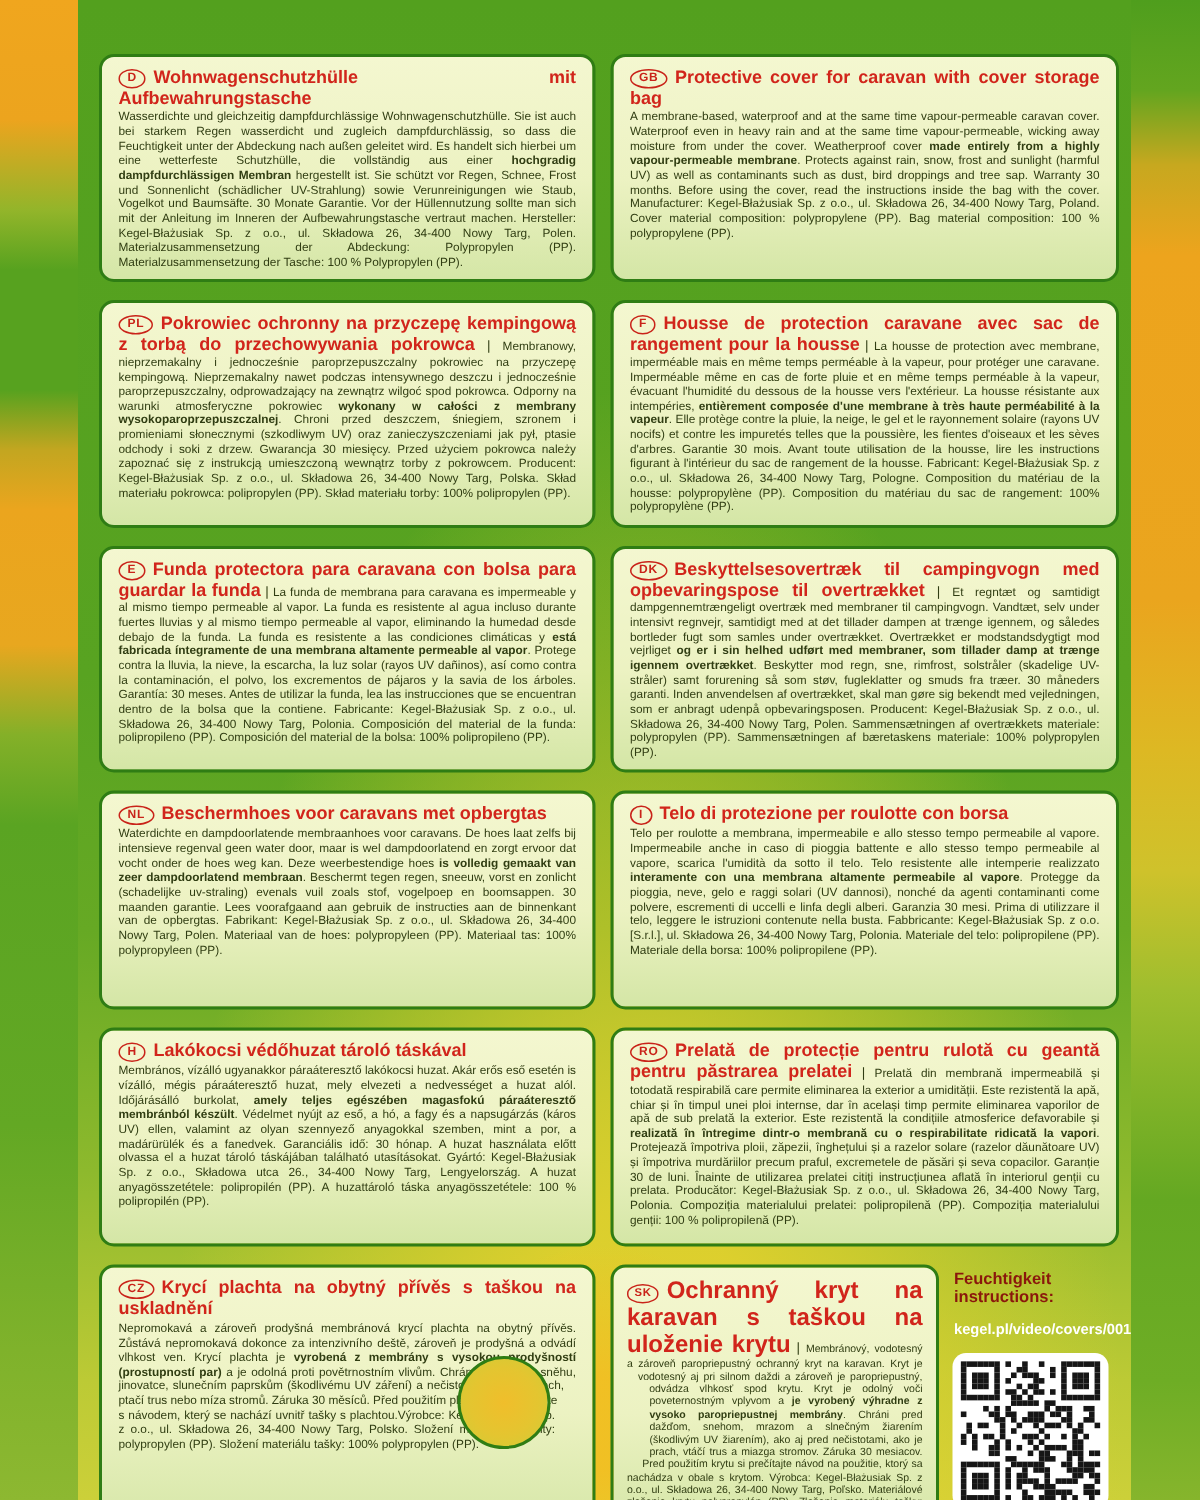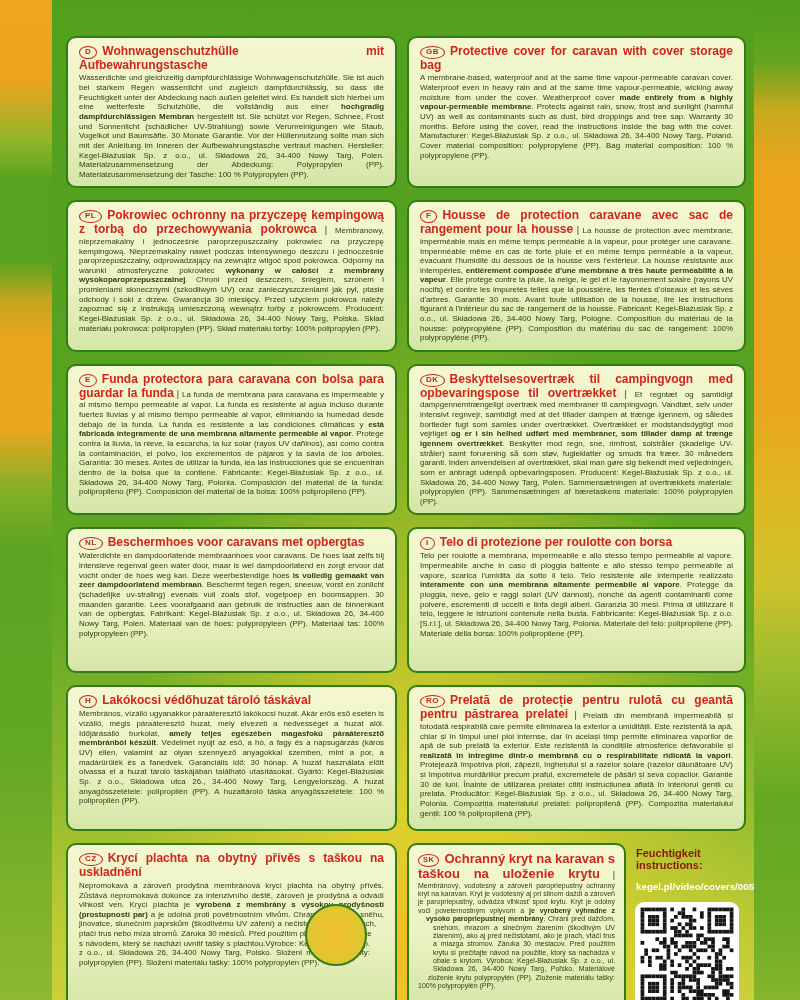--- a/index.html
+++ b/index.html
@@ -36,21 +36,21 @@
     vertical-align:1px;
   }
   .title{font-weight:bold;font-size:12px;line-height:1.12;color:#d1251b;}
   .sep{color:#303d12;font-size:9px;}
   .b{font-weight:bold;}
 
   
   .last-right{display:flex;align-items:stretch;}
   .box-sk{flex:0 0 219px;box-sizing:border-box;padding:7px 9px;}
   .box-sk .box-text{font-size:7px;line-height:1.2;}
-  .box-sk .title{font-size:13px;}
+  .box-sk .title{font-size:16px;}
   .box-sk .badge{font-size:7.5px;padding:0 4px 1px 4px;}
   .info{flex:1;margin-left:9px;display:flex;flex-direction:column;}
   .info-title{font-size:11px;font-weight:bold;color:#8a170c;margin:4px 0 10px 1px;}
   .info-url{font-size:9.8px;font-weight:bold;color:#ffffff;margin:0 0 10px 1px;}
   .qr-wrap{width:104px;height:104px;background:#fff;border-radius:9px;padding:0;}
   .qr-wrap svg{display:block;width:104px;height:104px;}
 
   
   .die-cut{
     position:absolute;width:62px;height:62px;border-radius:50%;
@@ -103,21 +103,21 @@
     <section class="box section-cz block">
     <p class="box-text"><span class="title-line"><span class="badge">CZ</span><span class="title">Krycí plachta na obytný přívěs s taškou na uskladnění</span></span><span class="body"><span>Nepromokavá a zároveň prodyšná membránová krycí plachta na obytný přívěs. Zůstává nepromokavá dokonce za intenzivního deště, zároveň je prodyšná a odvádí vlhkost ven. Krycí plachta je </span><span class="b">vyrobená z membrány s vysokou prodyšností (prostupností par)</span><span> a je odolná proti povětrnostním vlivům. Chrání proti dešti, sněhu, jinovatce, slunečním paprskům (škodlivému UV záření) a nečistotám, jako je prach, ptačí trus nebo míza stromů. Záruka 30 měsíců. Před použitím plachty se seznamte s návodem, který se nachází uvnitř tašky s plachtou.Výrobce: Kegel-Błażusiak Sp. z o.o., ul. Składowa 26, 34-400 Nowy Targ, Polsko. Složení materiálu plachty: polypropylen (PP). Složení materiálu tašky: 100% polypropylen (PP).</span></span></p>
   </section>
     <div class="last-right" id="last-right">
 
     <section class="box section-sk box-sk">
     <p class="box-text"><span class="title-line"><span class="badge">SK</span><span class="title">Ochranný kryt na karavan s taškou na uloženie krytu</span><span class="sep"> | </span></span><span class="body"><span>Membránový, vodotesný a zároveň paropriepustný ochranný kryt na karavan. Kryt je vodotesný aj pri silnom daždi a zároveň je paropriepustný, odvádza vlhkosť spod krytu. Kryt je odolný voči poveternostným vplyvom a </span><span class="b">je vyrobený výhradne z vysoko paropriepustnej membrány</span><span>. Chráni pred dažďom, snehom, mrazom a slnečným žiarením (škodlivým UV žiarením), ako aj pred nečistotami, ako je prach, vtáčí trus a miazga stromov. Záruka 30 mesiacov. Pred použitím krytu si prečítajte návod na použitie, ktorý sa nachádza v obale s krytom. Výrobca: Kegel-Błażusiak Sp. z o.o., ul. Składowa 26, 34-400 Nowy Targ, Poľsko. Materiálové zloženie krytu polypropylén (PP). Zloženie materiálu tašky: 100% polypropylén (PP).</span></span></p>
   </section>
       <aside class="info" id="info-panel">
       <div class="info-title">Feuchtigkeit instructions:</div>
-      <div class="info-url">kegel.pl/video/covers/005</div>
+      <div class="info-url">kegel.pl/video/covers/001</div>
       <div class="qr-wrap">
         <svg id="qr-svg" xmlns="http://www.w3.org/2000/svg" viewBox="0 0 112 112">
             <rect x="6" y="6" width="4" height="4" fill="#161616"></rect>
             <rect x="10" y="6" width="4" height="4" fill="#161616"></rect>
             <rect x="14" y="6" width="4" height="4" fill="#161616"></rect>
             <rect x="18" y="6" width="4" height="4" fill="#161616"></rect>
             <rect x="22" y="6" width="4" height="4" fill="#161616"></rect>
             <rect x="26" y="6" width="4" height="4" fill="#161616"></rect>
             <rect x="30" y="6" width="4" height="4" fill="#161616"></rect>
             <rect x="38" y="6" width="4" height="4" fill="#161616"></rect>

